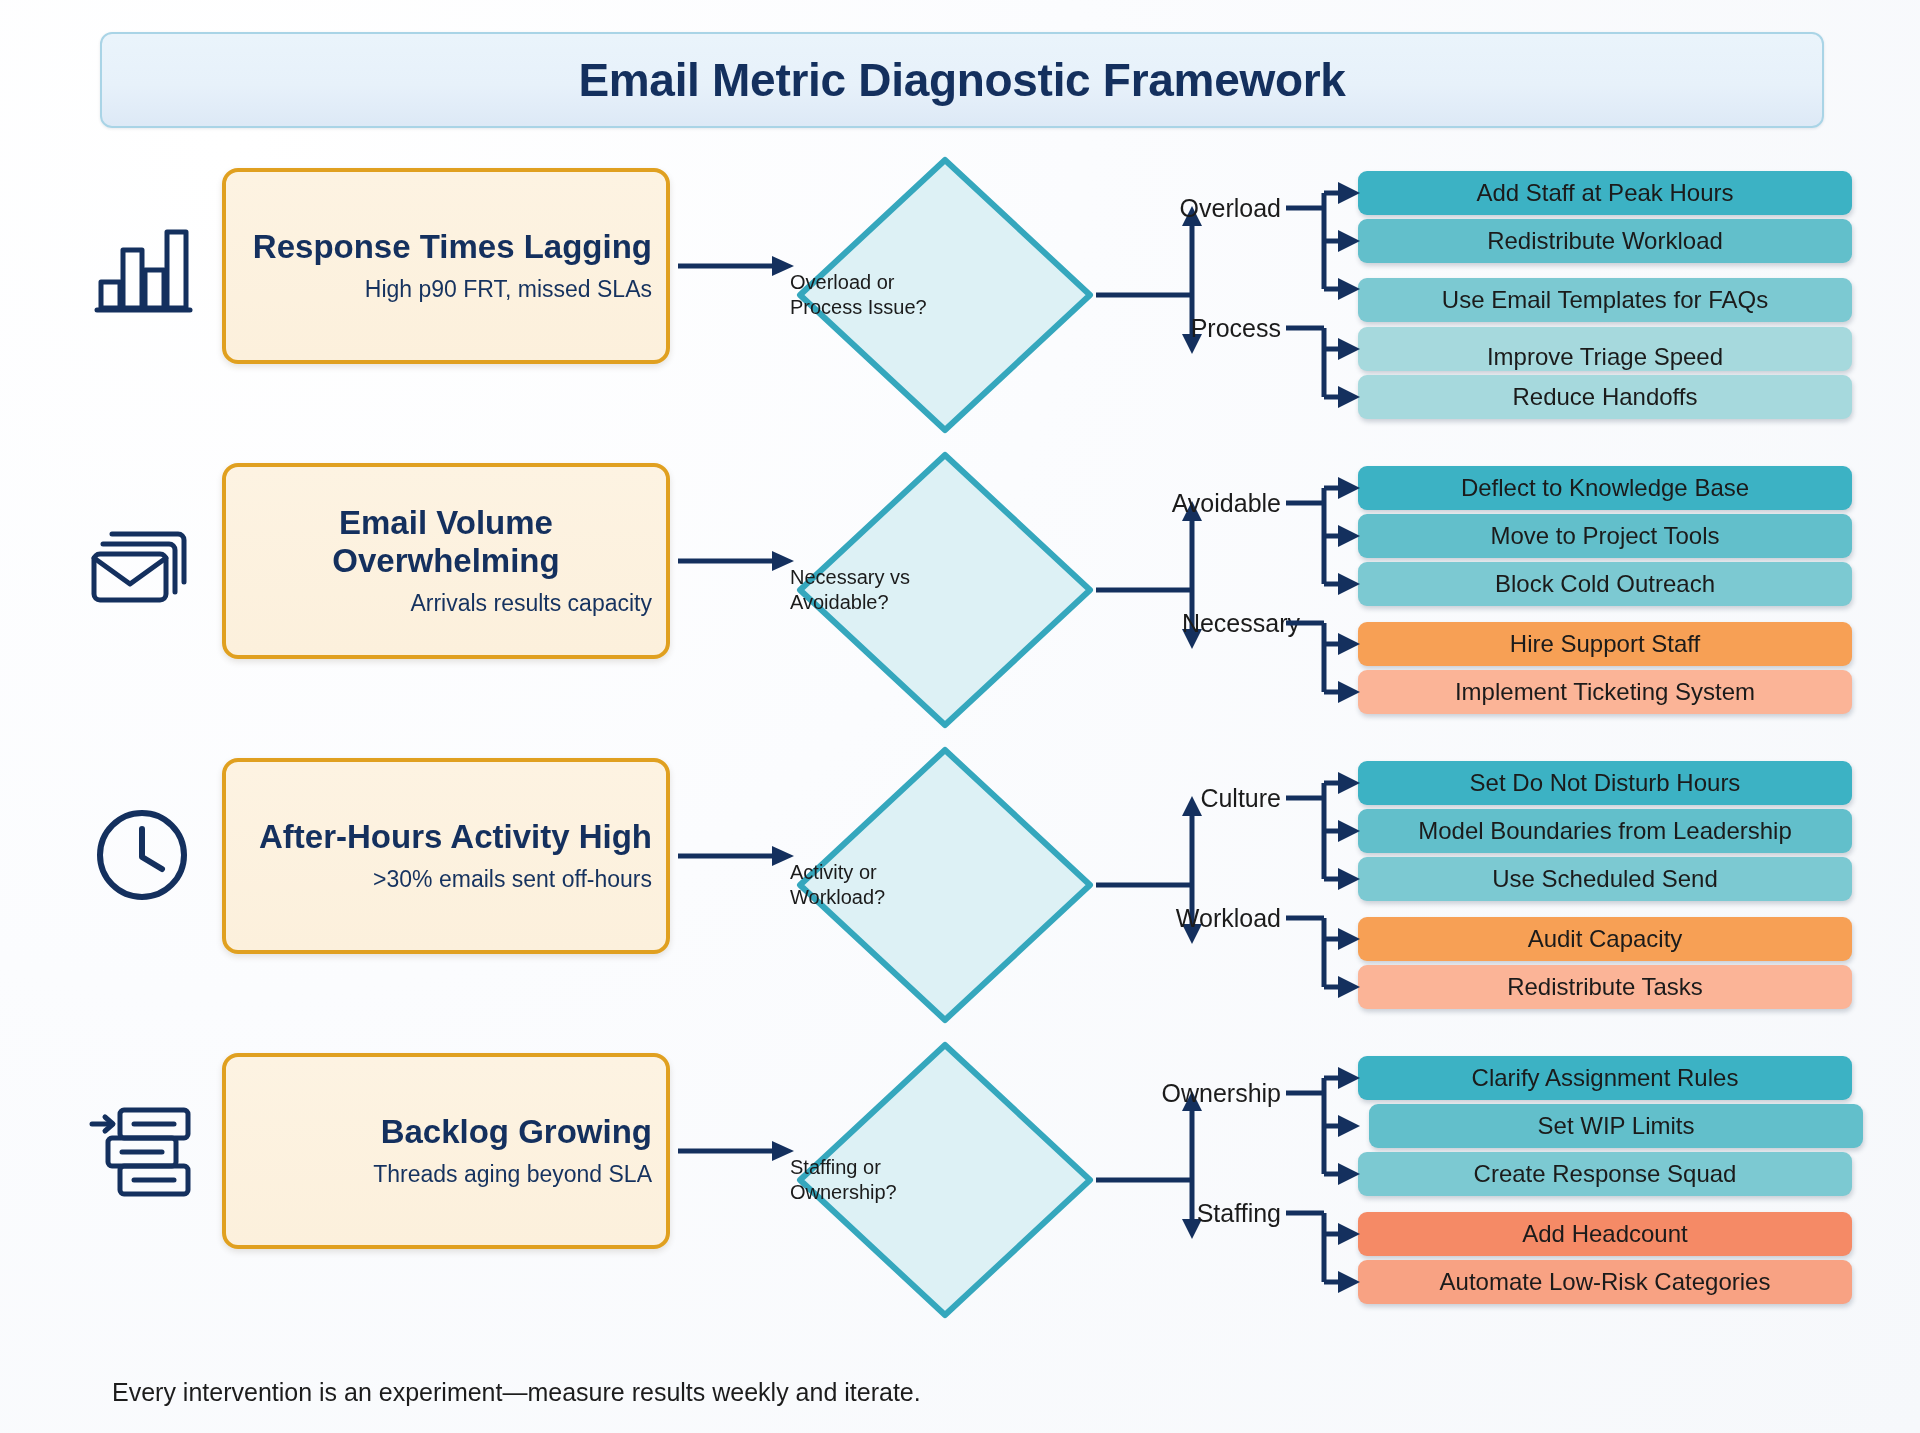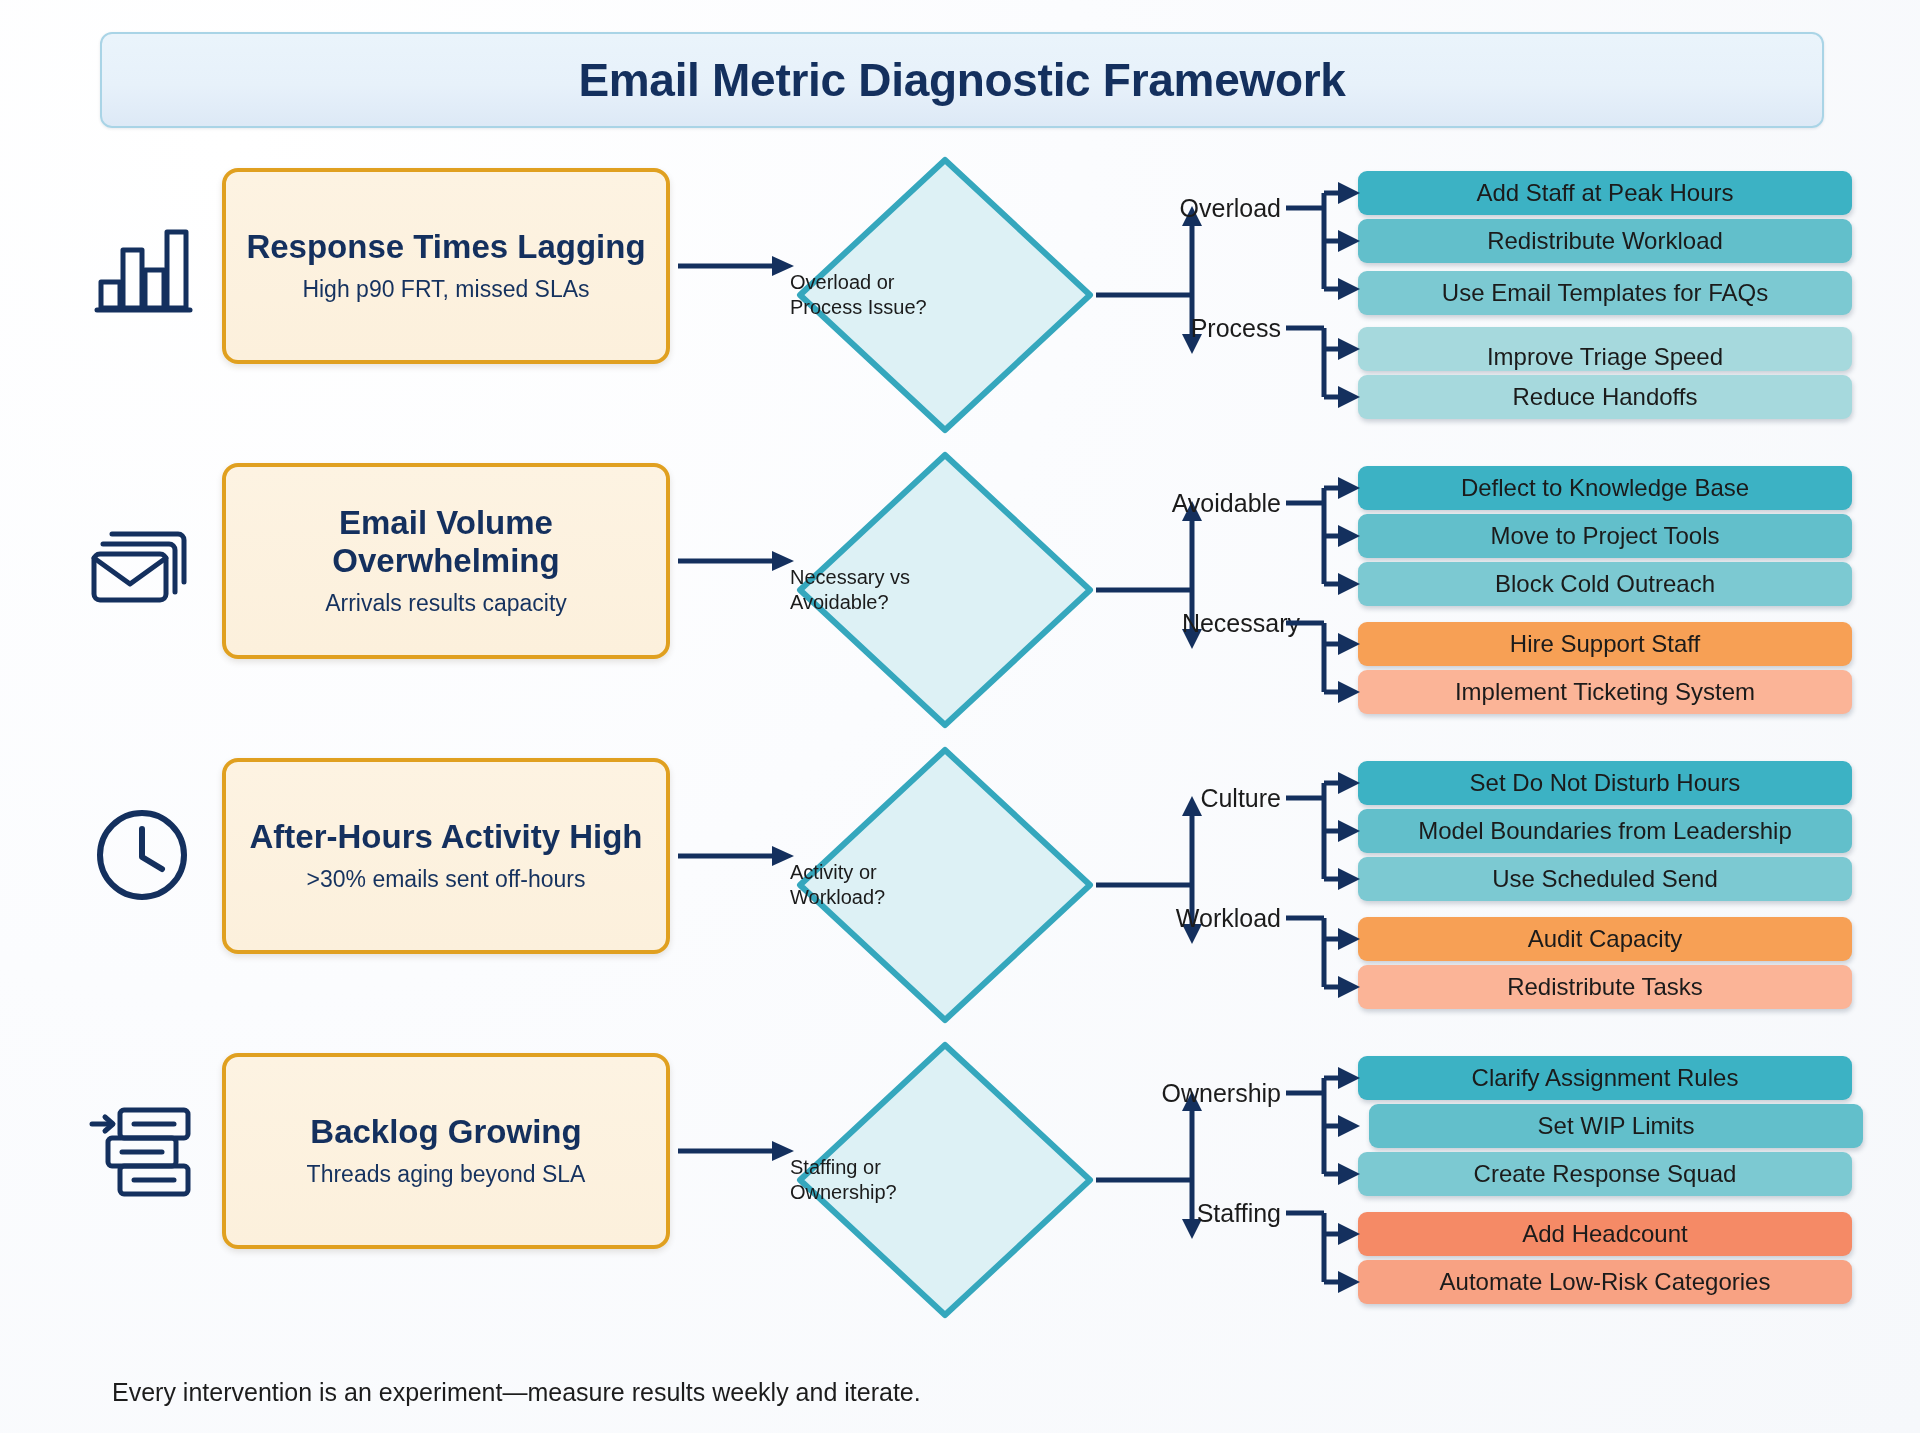--- a/index.html
+++ b/index.html
@@ -54,21 +54,21 @@
   
   .problem{
     position:absolute;
     left:222px; top:18px;
     width:448px; height:196px;
     border:4px solid #e0a020;
     border-radius:16px;
     background:linear-gradient(180deg,#fdf3e2 0%,#fcf0dc 100%);
     box-shadow:0 3px 6px rgba(60,50,20,.13);
     display:flex;flex-direction:column;
-    align-items:center;justify-content:center;
+    align-items:flex-end;justify-content:center;
     box-sizing:border-box;
     padding:4px 14px;
   }
   .problem .p-title{
     font-size:33px;font-weight:bold;color:#14305e;
     line-height:1.16;text-align:center;
   }
   .problem .p-sub{
     margin-top:10px;
     font-size:23px;color:#15325f;font-weight:400;
@@ -172,21 +172,21 @@
       <path d="M86 76 L96 56 L106 76 Z" fill="#14305e"></path>
       <line x1="96" y1="145" x2="96" y2="186" stroke="#14305e" stroke-width="5"></line>
       <path d="M86 184 L96 204 L106 184 Z" fill="#14305e"></path>
     </svg></div>
         <div class="pill" style="top: 21px; background: rgb(60, 178, 196);">
           <span>Add Staff at Peak Hours</span>
         </div>
         <div class="pill" style="top: 69px; background: rgb(98, 191, 203);">
           <span>Redistribute Workload</span>
         </div>
-        <div class="pill" style="top: 121px; background: rgb(124, 201, 210);">
+        <div class="pill" style="top: 128px; background: rgb(124, 201, 210);">
           <span>Use Email Templates for FAQs</span>
         </div>
         <div class="pill" style="top: 177px; background: rgb(166, 217, 221); align-items: flex-end;">
           <span>Improve Triage Speed</span>
         </div>
         <div class="pill" style="top: 225px; background: rgb(166, 217, 221);">
           <span>Reduce Handoffs</span>
         </div>
         <div class="branch-label" style="left: 1281px; top: 58px;">Overload</div>
         <div class="conn-svg"><svg width="120" height="290" viewBox="0 0 120 290" style="overflow:visible">

